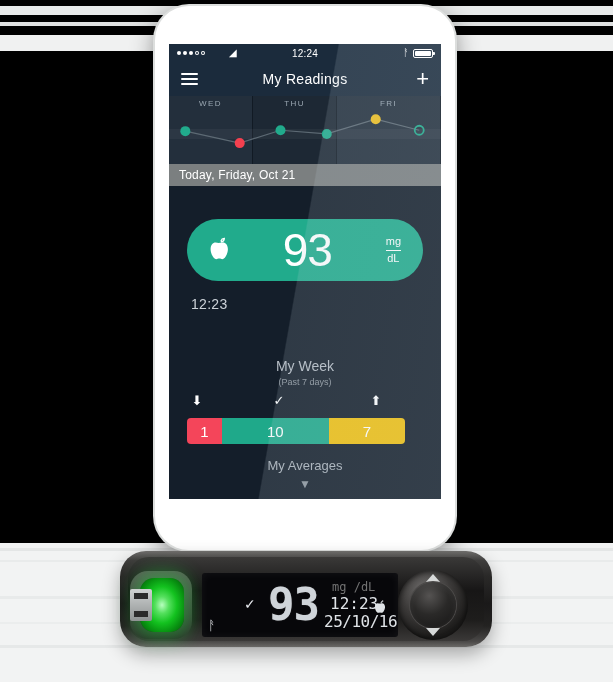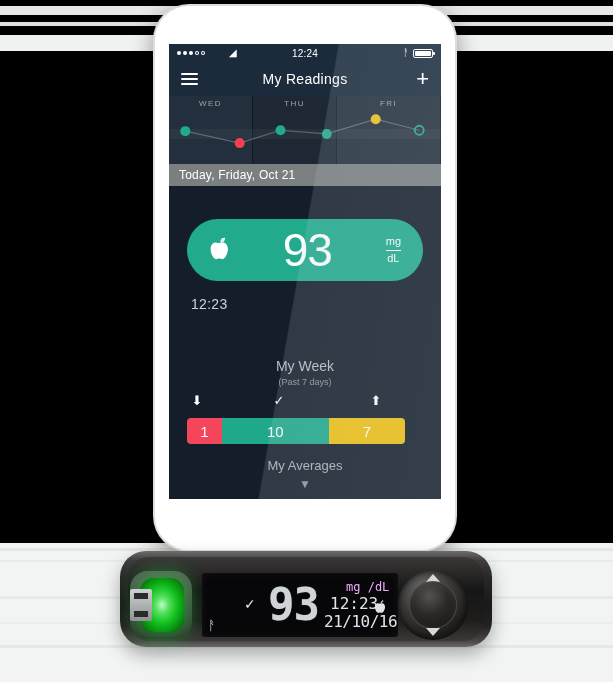--- a/index.html
+++ b/index.html
@@ -372,22 +372,22 @@
     position: absolute; left: 66px; top: 11px;
     color: #cfd4d9;
     font-family: "DejaVu Sans Mono", monospace;
     font-size: 44px;
     line-height: 0.95;
     font-weight: 700;
     letter-spacing: -1px;
     text-shadow: 0 0 1px rgba(255,255,255,0.35);
   }
   .lcd-units {
-    position: absolute; left: 144px; top: 8px;
-    color: #f0abfc;
+    position: absolute; left: 130px; top: 8px;
+    color: #737373;
     font-family: "DejaVu Sans Mono", monospace;
     font-size: 12px;
     line-height: 1;
   }
   .lcd-time {
     position: absolute; left: 128px; top: 23px;
     color: #dfe3e7;
     font-family: "DejaVu Sans Mono", monospace;
     font-size: 16px;
     line-height: 1;
@@ -550,21 +550,21 @@
       <div id="meter-glow"></div>
       <div id="meter-strip"></div>
     </div>
 
     <div id="lcd">
       <span class="lcd-bt">ᚨ</span>
       <span class="lcd-check">✓</span>
       <span class="lcd-value">93</span>
       <span class="lcd-units">mg /dL</span>
       <span class="lcd-time">12:23</span>
-      <span class="lcd-date">21/10/16</span>
+      <span class="lcd-date">25/10/16</span>
       <svg class="lcd-apple" viewBox="0 0 24 28">
         <path d="M12.6 6.6c-1 0-1.9.5-2.9.5s-2-.5-3.2-.5C3.9 6.6 1.6 9 1.6 13.3c0 4.6 3.2 9.9 5.6 9.9 1.1 0 1.9-.6 3.1-.6 1.2 0 1.9.6 3 .6 2.5 0 5.6-5.4 5.6-9.9 0-4.2-2.3-6.7-5-6.7z" fill="#dfe3e7"></path>
         <path d="M12.6 5.8c1.4-.3 2.6-1.8 2.7-3.4-1.4.1-2.9 1.3-3.3 2.6" fill="none" stroke="#dfe3e7" stroke-width="1.6" stroke-linecap="round"></path>
       </svg>
     </div>
 
     <div id="meter-dpad">
       <div class="tri up"></div>
       <div class="inner"></div>
       <div class="tri down"></div>

